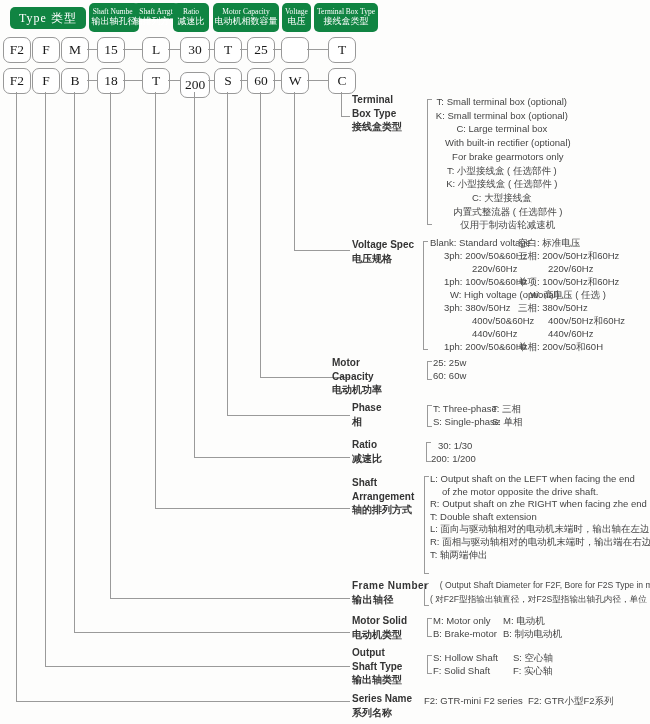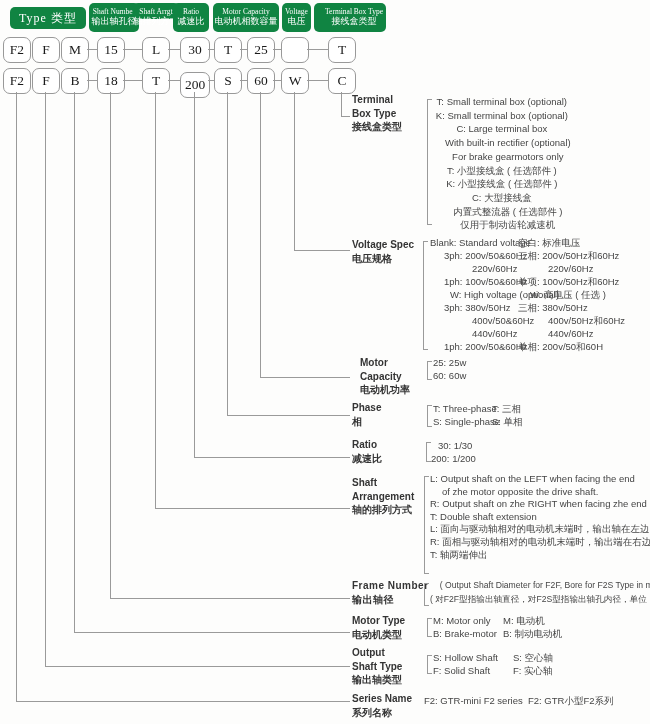--- a/index.html
+++ b/index.html
@@ -60,21 +60,21 @@
     <span class="l2">减速比</span>
   </div>
   <div class="gbox" style="left:213px;top:3px;width:66px;height:29px;">
     <span class="l1">Motor Capacity</span>
     <span class="l2">电动机相数容量</span>
   </div>
   <div class="gbox" style="left:282px;top:3px;width:29px;height:29px;">
     <span class="l1">Voltage</span>
     <span class="l2">电压</span>
   </div>
-  <div class="gbox" style="left:314px;top:3px;width:64px;height:29px;padding-left:8px;">
+  <div class="gbox" style="left:314px;top:3px;width:64px;height:29px;">
     <span class="l1">Terminal Box Type</span>
     <span class="l2">接线盒类型</span>
   </div>
 
   <div class="cbox" style="left:3px;top:37px;">F2</div>
   <div class="cbox" style="left:32px;top:37px;">F</div>
   <div class="cbox" style="left:61px;top:37px;">M</div>
   <div class="cbox" style="left:97px;top:37px;">15</div>
   <div class="cbox" style="left:142px;top:37px;">L</div>
   <div class="cbox" style="left:180px;top:37px;width:28px;">30</div>
@@ -170,21 +170,21 @@
     <div>三相: 200v/50Hz和60Hz</div>
     <div class="r1">220v/60Hz</div>
     <div>单项: 100v/50Hz和60Hz</div>
     <div class="rw">W: 高电压 ( 任选 )</div>
     <div>三相: 380v/50Hz</div>
     <div class="r1">400v/50Hz和60Hz</div>
     <div class="r1">440v/60Hz</div>
     <div>单相: 200v/50和60H</div>
   </div>
 
-  <div class="slab" style="left:360px;top:356px;">
+  <div class="slab" style="left:332px;top:356px;">
     <div>Motor</div>
     <div>Capacity</div>
     <div>电动机功率</div>
   </div>
   <div class="bk" style="left:427px;top:361px;height:17px;"></div>
   <div class="items lh126" style="left:433px;top:357px;">
     <div>25: 25w</div>
     <div>60: 60w</div>
   </div>
 
@@ -232,21 +232,21 @@
     <div>Frame Number</div>
     <div>输出轴径</div>
   </div>
   <div class="bk" style="left:424px;top:583px;height:21px;"></div>
   <div class="items lh14 small" style="left:430px;top:579px;">
     <div>( Output Shaft Diameter for F2F, Bore for F2S Type in mm )</div>
     <div>( 对F2F型指输出轴直径，对F2S型指输出轴孔内径，单位：mm )</div>
   </div>
 
   <div class="slab" style="left:352px;top:614px;">
-    <div>Motor Type</div>
+    <div>Motor Solid</div>
     <div>电动机类型</div>
   </div>
   <div class="bk" style="left:427px;top:618px;height:17px;"></div>
   <div class="items lh13" style="left:433px;top:614px;">
     <div>M: Motor only</div>
     <div>B: Brake-motor</div>
   </div>
   <div class="items lh13" style="left:503px;top:614px;">
     <div>M: 电动机</div>
     <div>B: 制动电动机</div>

